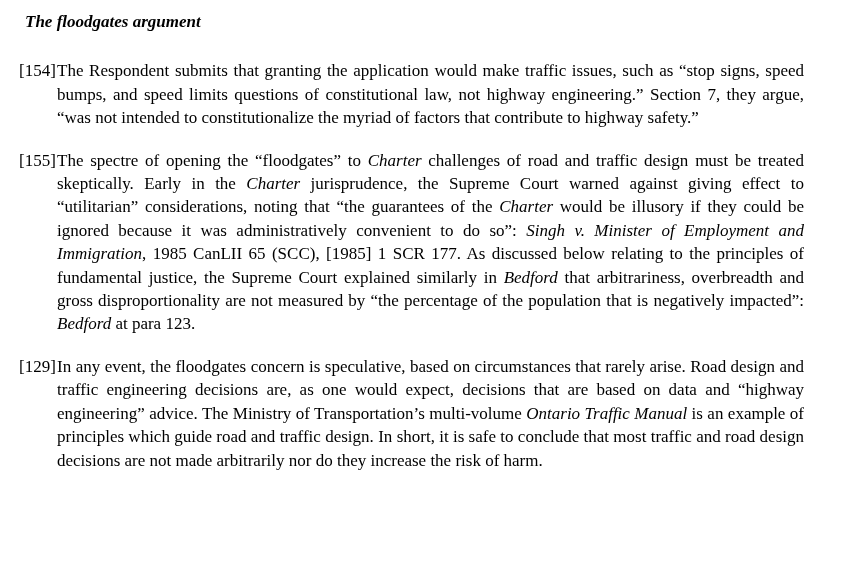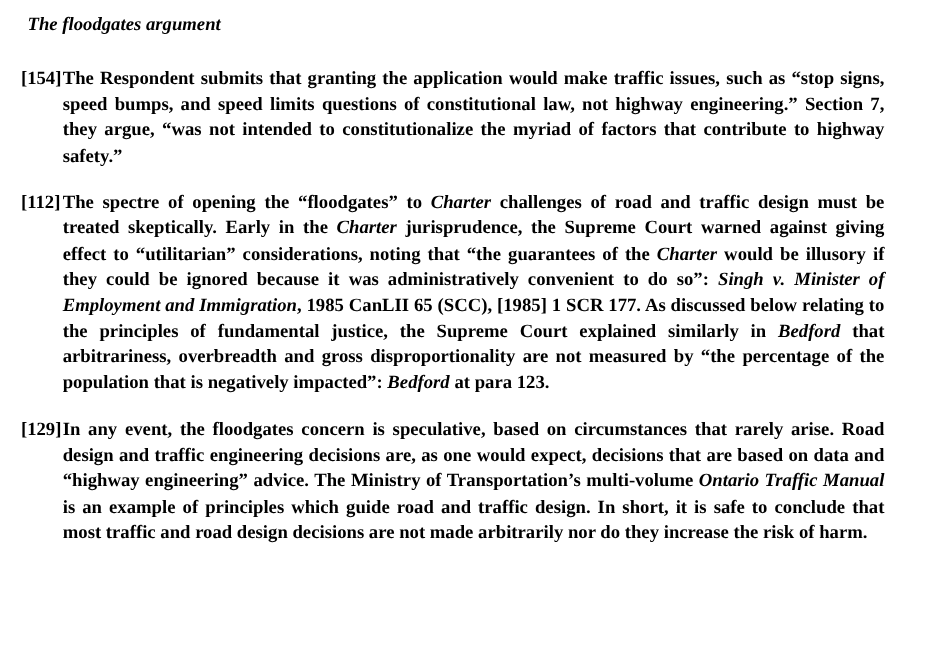--- a/index.html
+++ b/index.html
@@ -28,21 +28,20 @@
     font-style: italic;
     line-height: 23.4px;
     margin: 0 0 26px 6px;
   }
   .para {
     position: relative;
     padding-left: 38px;
     margin: 0 0 19px 0;
     text-align: justify;
     line-height: 23.4px;
-    font-weight: bold;
   }
   .para-num {
     position: absolute;
     left: 0;
     top: 0;
   }
   .para em {
     font-style: italic;
   }
 </style>
@@ -52,21 +51,21 @@
 <div class="page">
 
   <div class="heading">The floodgates argument</div>
 
   <div class="para">
     <span class="para-num">[154]</span>
     <span class="para-body"><span>The Respondent submits that granting the application would make traffic issues, such as “stop signs, speed bumps, and speed limits questions of constitutional law, not highway engineering.” Section 7, they argue, “was not intended to constitutionalize the myriad of factors that contribute to highway safety.”</span></span>
   </div>
 
   <div class="para">
-    <span class="para-num">[112]</span>
+    <span class="para-num">[155]</span>
     <span class="para-body"><span>The spectre of opening the “floodgates” to </span><em>Charter</em><span> challenges of road and traffic design must be treated skeptically.  Early in the </span><em>Charter</em><span> jurisprudence, the Supreme Court warned against giving effect to “utilitarian” considerations, noting that “the guarantees of the </span><em>Charter</em><span> would be illusory if they could be ignored because it was administratively convenient to do so”: </span><em>Singh v. Minister of Employment and Immigration</em><span>, 1985 CanLII 65 (SCC), [1985] 1 SCR 177. As discussed below relating to the principles of fundamental justice, the Supreme Court explained similarly in </span><em>Bedford</em><span> that arbitrariness, overbreadth and gross disproportionality are not measured by “the percentage of the population that is negatively impacted”: </span><em>Bedford</em><span> at para 123.</span></span>
   </div>
 
   <div class="para">
     <span class="para-num">[129]</span>
     <span class="para-body"><span>In any event, the floodgates concern is speculative, based on circumstances that rarely arise. Road design and traffic engineering decisions are, as one would expect, decisions that are based on data and “highway engineering” advice. The Ministry of Transportation’s multi-volume </span><em>Ontario Traffic Manual</em><span> is an example of principles which guide road and traffic design. In short, it is safe to conclude that most traffic and road design decisions are not made arbitrarily nor do they increase the risk of harm.</span></span>
   </div>
 
 </div>
 

